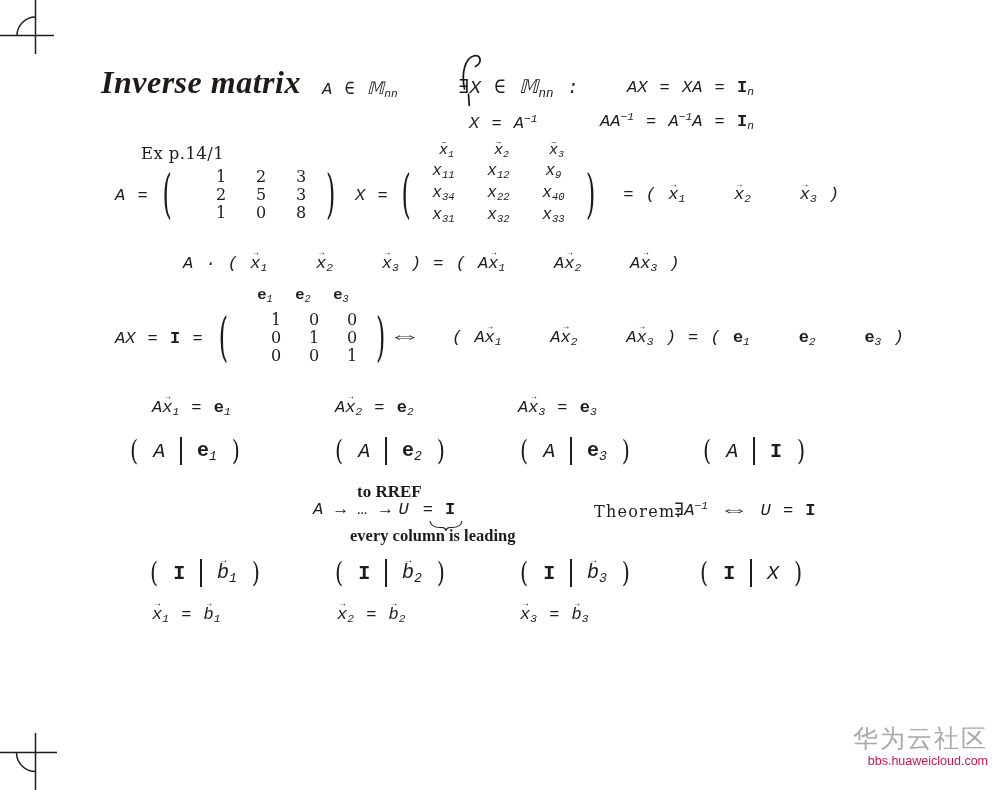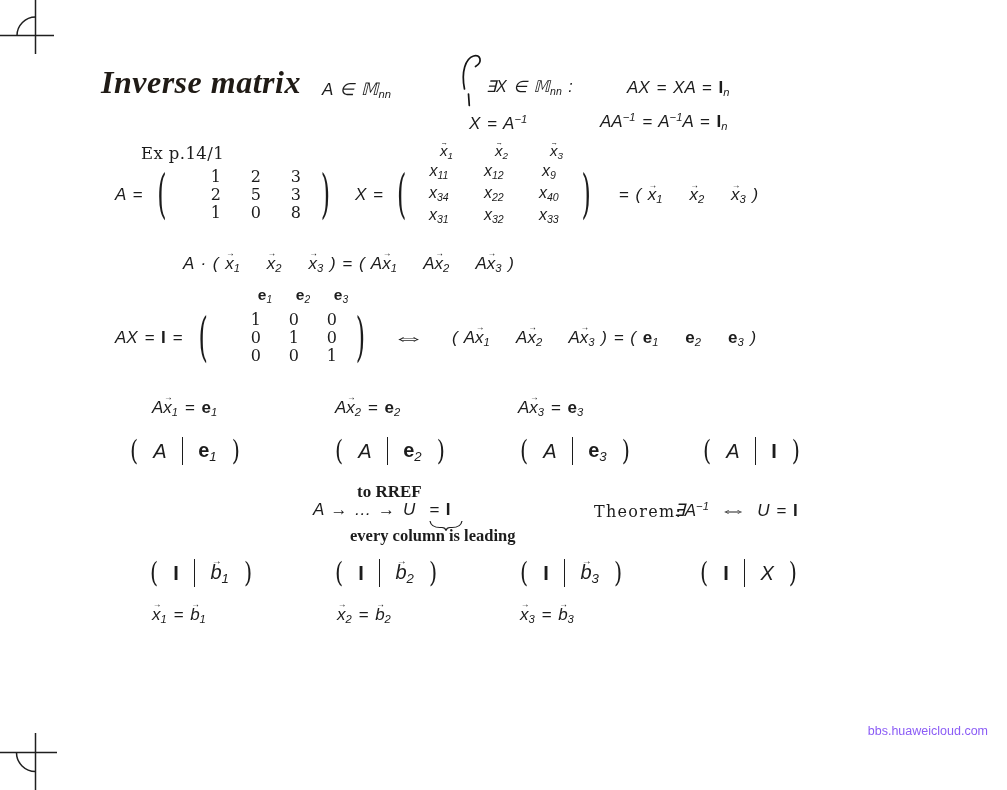--- a/index.html
+++ b/index.html
@@ -1,21 +1,21 @@
 <!DOCTYPE html>
 <html><head>
 <meta charset="utf-8">
 <style>
   html,body{margin:0;padding:0;}
   body{width:1007px;height:790px;position:relative;background:#ffffff;overflow:hidden;
        font-family:"DejaVu Serif","Liberation Serif",serif;color:#1c1c1c;}
   .ps{position:absolute;line-height:1.15;}
   .row{position:absolute;display:flex;align-items:center;}
   
-  .mx{font-family:Liberation Sans, sans-serif;font-style:italic;white-space:pre;word-spacing:2px;}
+  .mx{font-family:Liberation Mono, monospace;font-style:italic;white-space:pre;word-spacing:2px;}
   .rm{font-family:"DejaVu Serif","Liberation Serif",serif;font-style:normal;white-space:pre;margin-left:24px;}
   .mx sub,.rm sub{font-size:66%;vertical-align:-0.28em;letter-spacing:0;}
   .mx sup,.rm sup{font-size:66%;vertical-align:0.5em;}
   .up{font-style:normal;font-weight:bold;}
   .vec{display:inline-block;position:relative;}
   .vec .va{position:absolute;top:-0.58em;left:50%;transform:translateX(-42%);font-size:0.5em;font-style:normal;}
   .iff{display:inline-block;transform:scaleX(1.8);margin:0 9px;font-style:normal;}
   
   .bp{display:inline-block;font-style:normal;line-height:1;transform:scaleY(2.15);}
   .bp3{font-size:24px;}
@@ -30,21 +30,21 @@
   
   .aug{position:absolute;display:flex;align-items:center;gap:15px;font-size:20px;}
   .vbar{width:1.7px;height:28px;background:#1c1c1c;}
   
   .cond{font-family:"Liberation Serif","DejaVu Serif",serif;font-weight:bold;
         transform:scaleX(.78);transform-origin:0 0;white-space:nowrap;}
   .title{font-size:32px;transform:scaleX(.81);transform-origin:0 0;letter-spacing:.5px;color:#201b16;}
   
   .wm{position:absolute;text-align:right;line-height:1.2;}
   .wm .b{font-size:25px;letter-spacing:2px;color:#a9a9a9;font-family:"Liberation Serif",serif;}
-  .wm .s{font-size:12.5px;color:#8b5cf6;font-family:"Liberation Sans",sans-serif;}
+  .wm .s{font-size:12.5px;color:#be185d;font-family:"Liberation Sans",sans-serif;}
   svg.overlay{position:absolute;left:0;top:0;pointer-events:none;}
 </style>
 </head>
 <body>
 
 <svg class="overlay" width="1007" height="790" viewBox="0 0 1007 790">
   <g stroke="#1f1f1f" stroke-width="1.5" fill="none">
     <path d="M35.5,0 V54"></path>
     <path d="M0,35.5 H54"></path>
     <path d="M17,35.5 A18.5,18.5 0 0 1 35.5,17"></path>
@@ -57,21 +57,21 @@
   <g stroke="#141414" stroke-width="1.7" fill="none" stroke-linecap="round">
     <path d="M464.5,89 C461,72 465.5,58.5 473.5,56 C480.5,53.5 483,62.5 475.5,66.5"></path>
     <path d="M468.5,94 C468.8,98 469,101.5 469.3,105.5"></path>
   </g>
 </svg>
 
 <div class="ps" style="left:101px;top:64px;font-style:italic;">
   <span class="cond title">Inverse matrix</span>
 </div>
 <span class="ps mx" style="left:322px;top:80px;font-size:17px;">A ∈ 𝕄<sub>nn</sub></span>
-<span class="ps mx" style="left:486px;top:78px;font-size:16px;">∃X ∈ 𝕄<sub>nn</sub> :</span>
+<span class="ps mx" style="left:458px;top:78px;font-size:19px;">∃X ∈ 𝕄<sub>nn</sub> :</span>
 <span class="ps mx" style="left:627px;top:78px;font-size:17px;">AX = XA = <b class="up">I</b><sub>n</sub></span>
 <span class="ps mx" style="left:469px;top:113px;font-size:17px;">X = A<sup>−1</sup></span>
 <span class="ps mx" style="left:600px;top:111px;font-size:17px;">AA<sup>−1</sup> = A<sup>−1</sup>A = <b class="up">I</b><sub>n</sub></span>
 
 <span class="ps rm" style="left:117px;top:145px;font-size:16.5px;letter-spacing:.4px;">Ex p.14/1</span>
 
 <div class="lblgrid mx" style="left:419px;top:142px;grid-template-columns:repeat(3,55px);">
   <span><span class="vec">x<span class="va">→</span></span><sub>1</sub></span>
   <span><span class="vec">x<span class="va">→</span></span><sub>2</sub></span>
   <span><span class="vec">x<span class="va">→</span></span><sub>3</sub></span>
@@ -222,14 +222,15 @@
   <span class="vbar"></span>
   <span class="mx">X</span>
   <span class="bp bpa">)</span>
 </div>
 
 <span class="ps mx" style="left:152px;top:605px;font-size:17px;"><span class="vec">x<span class="va">→</span></span><sub>1</sub> = <span class="vec">b<span class="va">→</span></span><sub>1</sub></span>
 <span class="ps mx" style="left:337px;top:605px;font-size:17px;"><span class="vec">x<span class="va">→</span></span><sub>2</sub> = <span class="vec">b<span class="va">→</span></span><sub>2</sub></span>
 <span class="ps mx" style="left:520px;top:605px;font-size:17px;"><span class="vec">x<span class="va">→</span></span><sub>3</sub> = <span class="vec">b<span class="va">→</span></span><sub>3</sub></span>
 
 <div class="wm" style="left:843px;top:724px;width:145px;">
+  <div class="b">华为云社区</div>
   <div class="s">bbs.huaweicloud.com</div>
 </div>
 
 </body></html>

